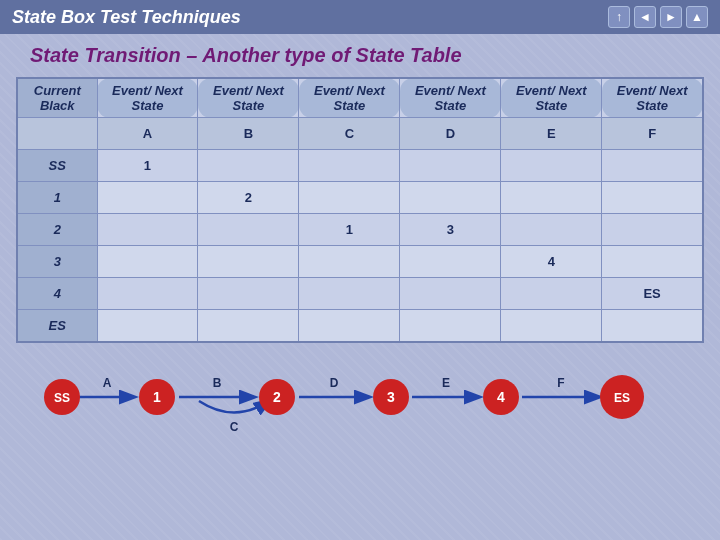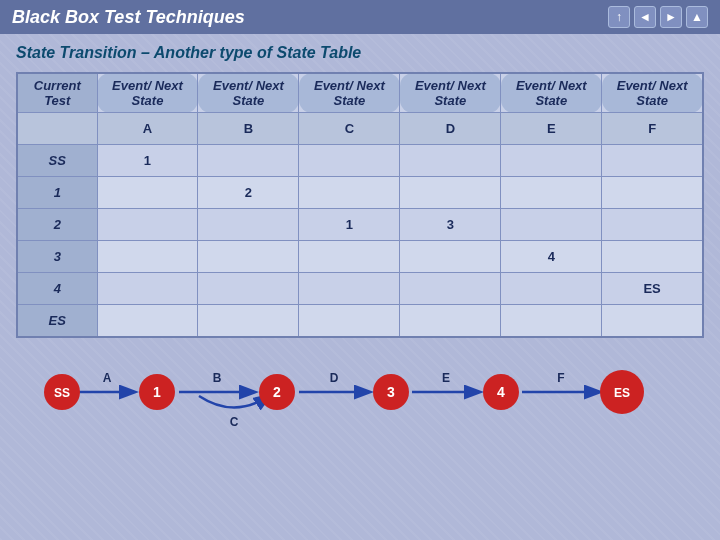--- a/index.html
+++ b/index.html
@@ -60,25 +60,26 @@
       font-size: 12px;
       cursor: pointer;
     }
 
     
     .content-area {
       padding: 10px 16px;
     }
 
     .subtitle {
-      font-size: 16px;
+      font-size: 20px;
       font-weight: bold;
       font-style: italic;
-      color: #0c4a6e;
+      color: #701a75;
       margin-bottom: 10px;
+      margin-left: 14px;
     }
 
     
     .state-table {
       width: 100%;
       border-collapse: collapse;
       background: #c8d0e8;
       border: 2px solid #7080b0;
     }
 
@@ -120,37 +121,37 @@
       background: #b8c4dc !important;
       font-style: normal;
     }
   </style>
 </head>
 <body>
 
 <div class="page-wrapper">
 
   <div class="header-bar">
-    <span class="header-title">Black Box Test Techniques</span>
+    <span class="header-title">State Box Test Techniques</span>
     <div class="header-icons">
       <div class="header-icon-btn">↑</div>
       <div class="header-icon-btn">◄</div>
       <div class="header-icon-btn">►</div>
       <div class="header-icon-btn">▲</div>
     </div>
   </div>
 
   <div class="content-area">
 
     <div class="subtitle">State Transition – Another type of State Table</div>
 
     <table class="state-table">
       <thead>
         <tr>
-          <th class="col-current">Current Test</th>
+          <th class="col-current">Current Black</th>
           <th class="col-event-next">Event/ Next State</th>
           <th class="col-event-next">Event/ Next State</th>
           <th class="col-event-next">Event/ Next State</th>
           <th class="col-event-next">Event/ Next State</th>
           <th class="col-event-next">Event/ Next State</th>
           <th class="col-event-next">Event/ Next State</th>
         </tr>
         <tr class="header-row-letters">
           <td></td>
           <td>A</td>

